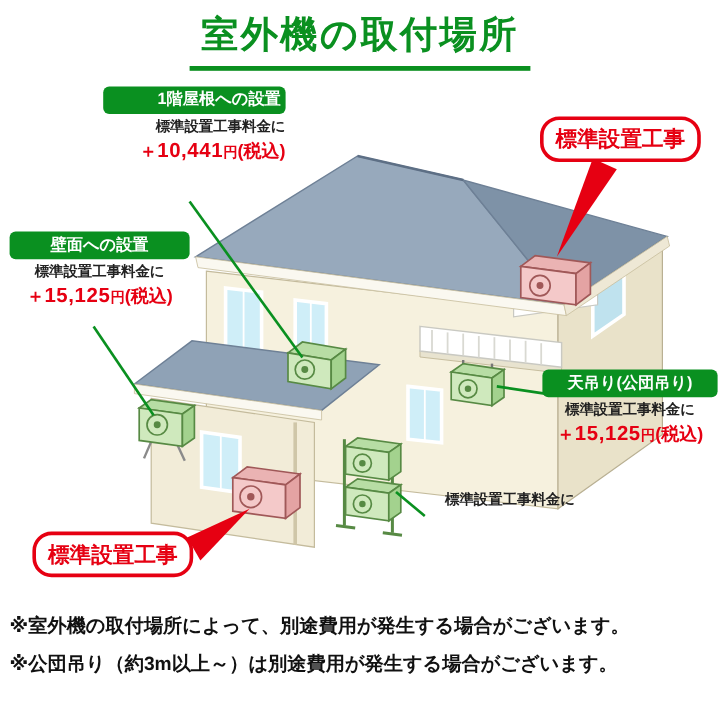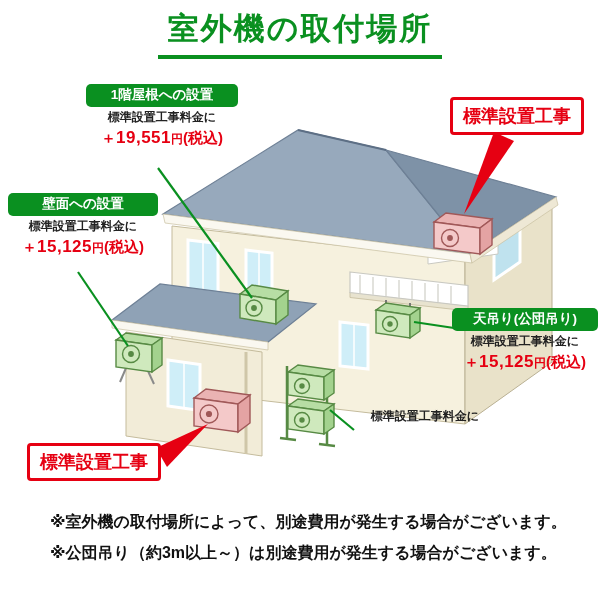--- a/index.html
+++ b/index.html
@@ -12,24 +12,24 @@
           letter-spacing:2px; border-bottom:4px solid var(--green); padding:0 10px 5px; }
   .callout{ position:absolute; text-align:center; }
   .callout-header{ background:var(--green); color:#fff; font-size:13.5px; font-weight:bold;
                    padding:3px 4px; border-radius:5px; line-height:1.25; white-space:nowrap; }
   .callout-desc{ font-size:12px; font-weight:bold; color:#222; margin-top:2px; white-space:nowrap; }
   .callout-price{ margin-top:2px; color:var(--red); white-space:nowrap; }
   .price-plus{ font-size:15px; font-weight:bold; }
   .price-amount{ font-size:17px; font-weight:bold; letter-spacing:.5px; }
   .price-unit{ font-size:12px; font-weight:bold; }
   .price-tax{ font-size:15px; font-weight:bold; }
-  .standard-badge{ position:absolute; background:#fff; border:3px solid var(--red); border-radius:4px;
+  .standard-badge{ position:absolute; background:#fff; border:3px solid var(--red); border-radius:16px;
                    color:var(--red); font-size:18px; font-weight:bold; padding:4px 10px;
                    white-space:nowrap; text-align:center; }
-  .note{ position:absolute; left:8px; font-size:16px; font-weight:bold; color:#111; white-space:nowrap;margin-left:42px; }
+  .note{ position:absolute; left:8px; font-size:16px; font-weight:bold; color:#111; white-space:nowrap; }
 </style>
 </head>
 <body>
 
 <div class="stage">
 
   <svg class="house-svg" width="600" height="600" viewBox="0 0 600 600">
 
     <polygon points="172,226 465,260 465,424 172,390" fill="#f6f1de" stroke="#c4bb9c" stroke-width="1"></polygon>
     <polygon points="465,260 552,200 552,362 465,424" fill="#e9e2c9" stroke="#b9b093" stroke-width="1"></polygon>
@@ -151,25 +151,25 @@
     </g>
 
     <polygon points="464,214 494,132 514,141" fill="#e60012"></polygon>
     <polygon points="208,424 156,448 167,467" fill="#e60012"></polygon>
   </svg>
 
   <div class="title-wrap">
     <span class="title">室外機の取付場所</span>
   </div>
 
-  <div class="callout" style="left:86px;top:84px;width:152px;">
+  <div class="callout" style="left:86px;top:72px;width:152px;text-align:right;">
     <div class="callout-header">1階屋根への設置</div>
     <div class="callout-desc">標準設置工事料金に</div>
     <div class="callout-price">
-      <span class="price-plus">＋</span><span class="price-amount">19,551</span><span class="price-unit">円</span><span class="price-tax">(税込)</span>
+      <span class="price-plus">＋</span><span class="price-amount">10,441</span><span class="price-unit">円</span><span class="price-tax">(税込)</span>
     </div>
   </div>
 
   <div class="callout" style="left:8px;top:193px;width:150px;">
     <div class="callout-header">壁面への設置</div>
     <div class="callout-desc">標準設置工事料金に</div>
     <div class="callout-price">
       <span class="price-plus">＋</span><span class="price-amount">15,125</span><span class="price-unit">円</span><span class="price-tax">(税込)</span>
     </div>
   </div>

